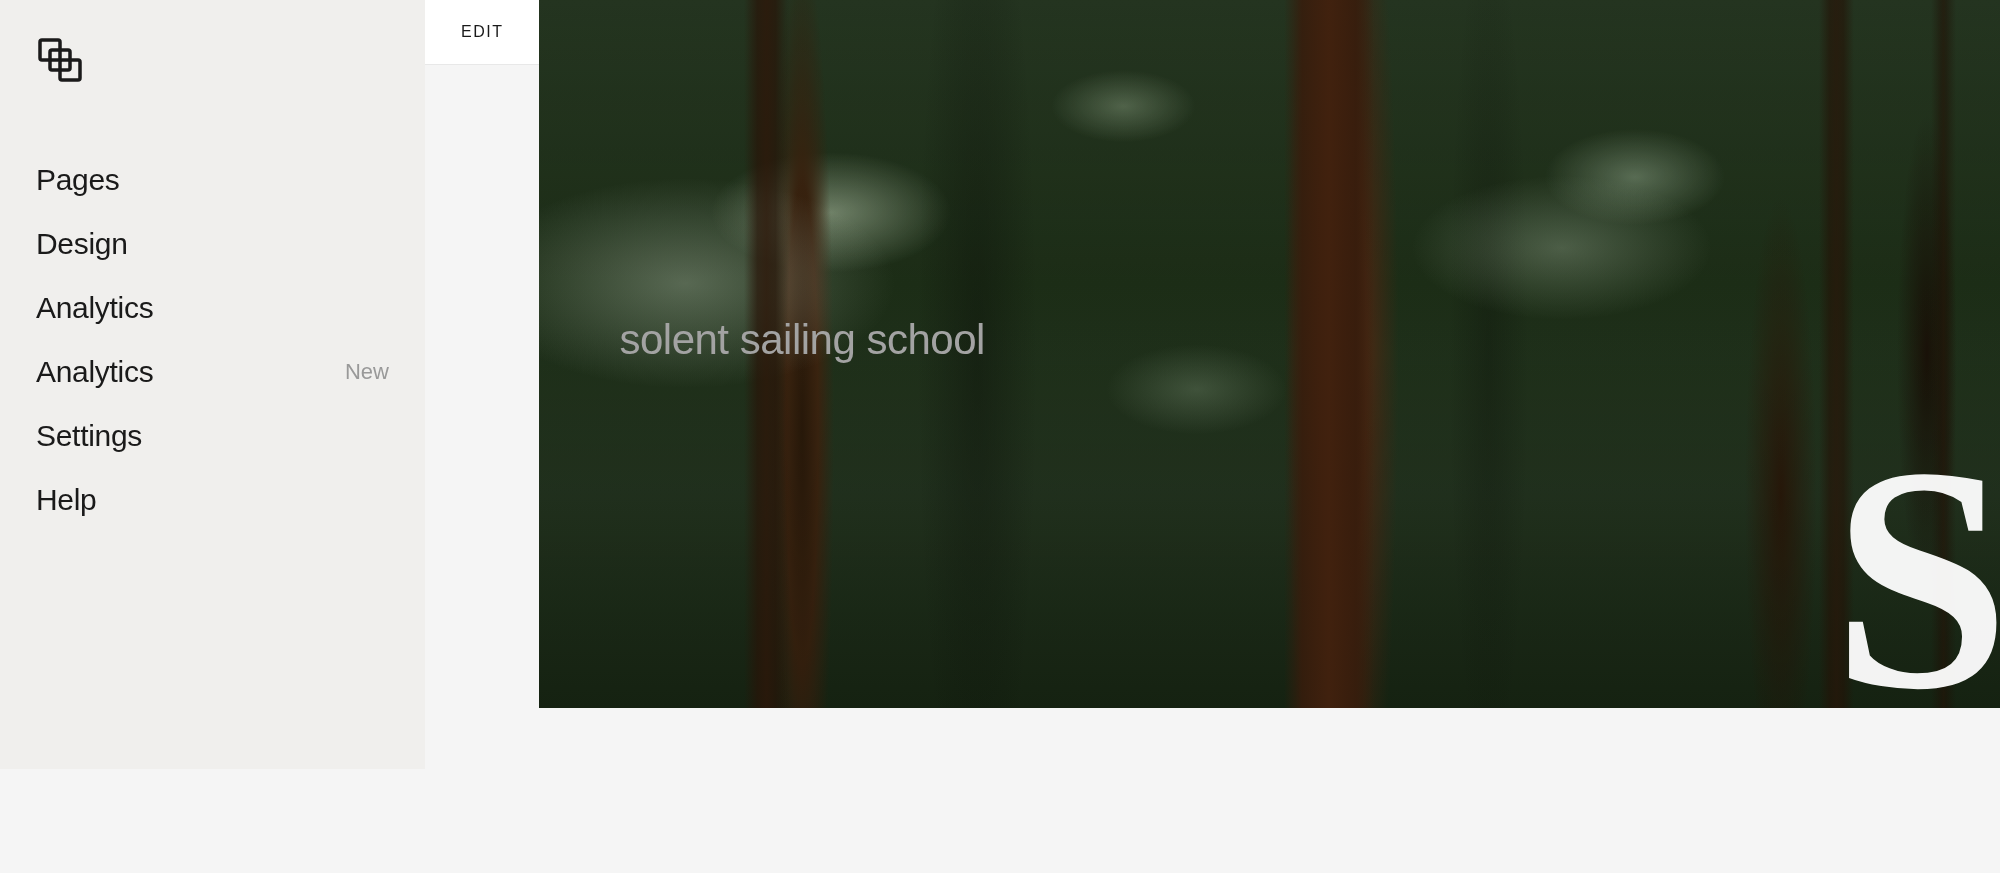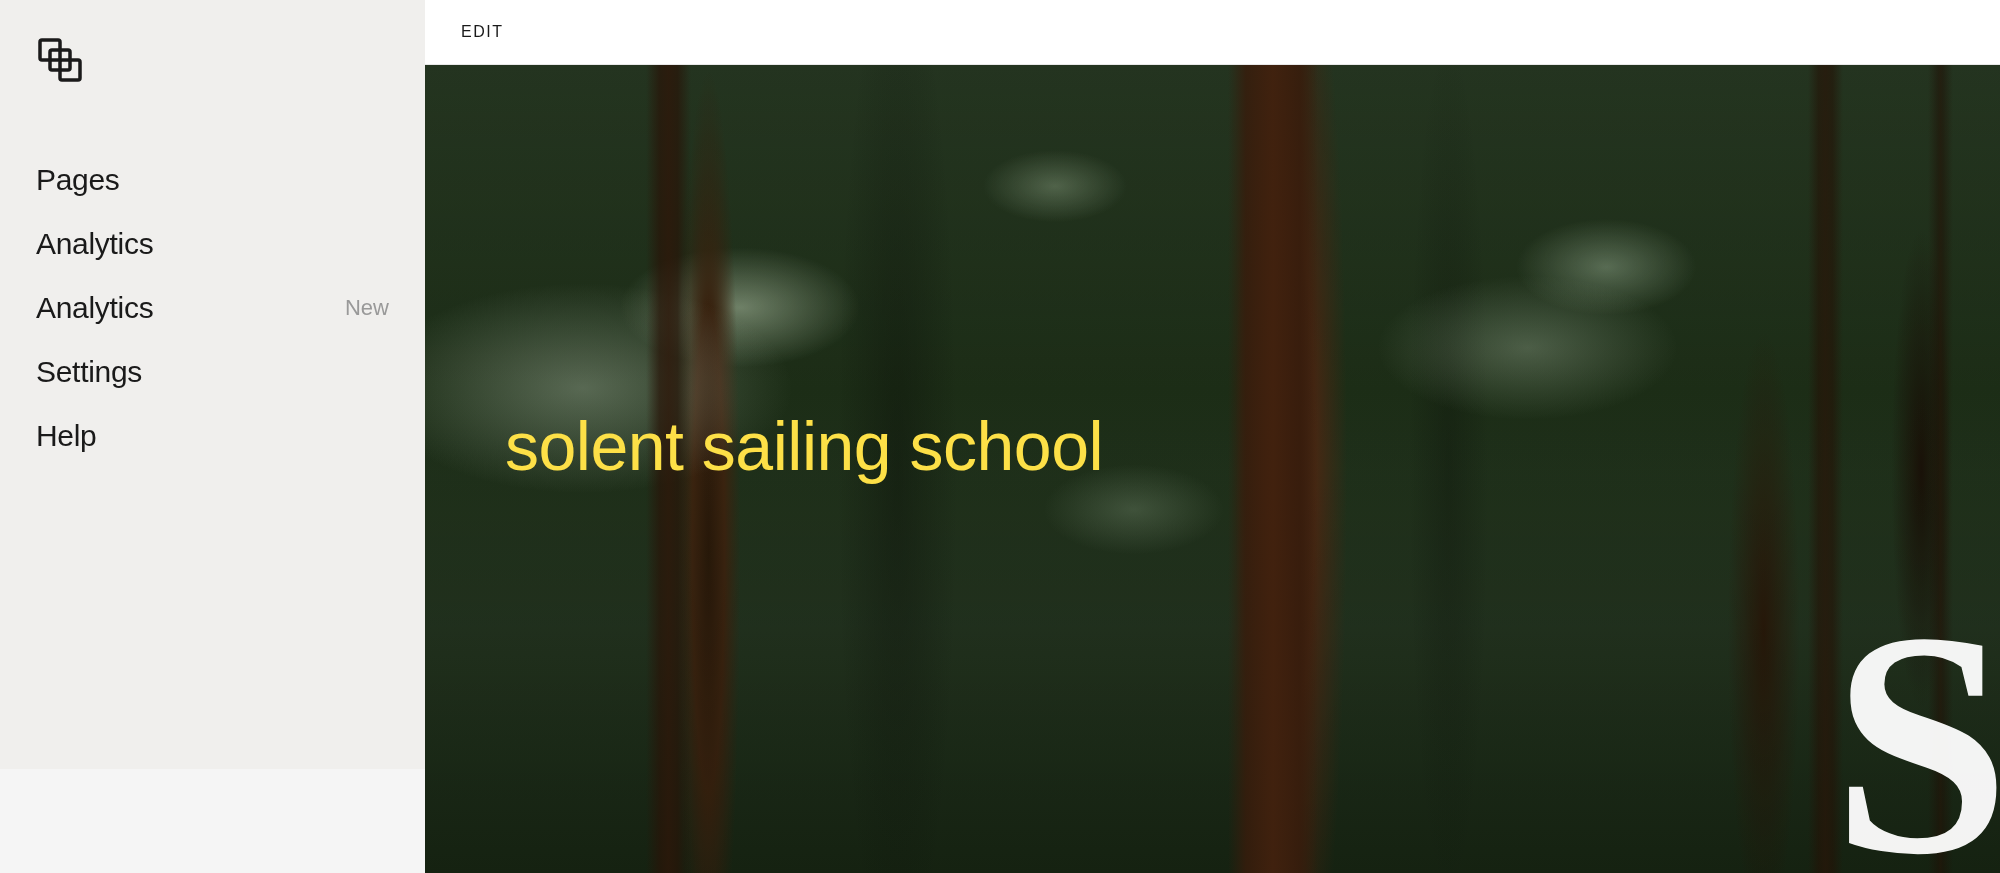--- a/index.html
+++ b/index.html
@@ -73,23 +73,23 @@
     .nav-item-badge {
       font-size: 22px;
       font-weight: 400;
       color: #999;
       letter-spacing: 0;
     }
 
     
     #main {
       flex: 1;
-      height: 873px;
-      display: flex;
-      flex-direction: column;
+      height: 708px;
+      display: flex;
+      flex-direction: row;
       overflow: hidden;
     }
 
     
     #topbar {
       height: 65px;
       min-height: 65px;
       background: #fff;
       display: flex;
       align-items: center;
@@ -151,23 +151,23 @@
       z-index: 1;
     }
 
     
     #site-title {
       position: absolute;
       top: 50%;
       left: 80px;
       transform: translateY(-80%);
       z-index: 10;
-      font-size: 68px;
+      font-size: 42px;
       font-weight: 300;
-      color: #fde047;
+      color: #a3a3a3;
       letter-spacing: -0.5px;
       line-height: 1.1;
       font-family: -apple-system, BlinkMacSystemFont, 'Helvetica Neue', Arial, sans-serif;
     }
 
     
     #watermark-s {
       position: absolute;
       bottom: -30px;
       right: -10px;
@@ -237,20 +237,23 @@
       </svg>
     </div>
   </div>
 
   <nav id="nav-menu">
 
     <div class="nav-item">
       <span class="nav-item-label">Pages</span>
     </div>
 
+    <div class="nav-item">
+      <span class="nav-item-label">Design</span>
+    </div>
 
     <div class="nav-item">
       <span class="nav-item-label">Analytics</span>
     </div>
 
 
     <div class="nav-item">
       <span class="nav-item-label">Analytics</span>
       <span class="nav-item-badge">New</span>
     </div>

